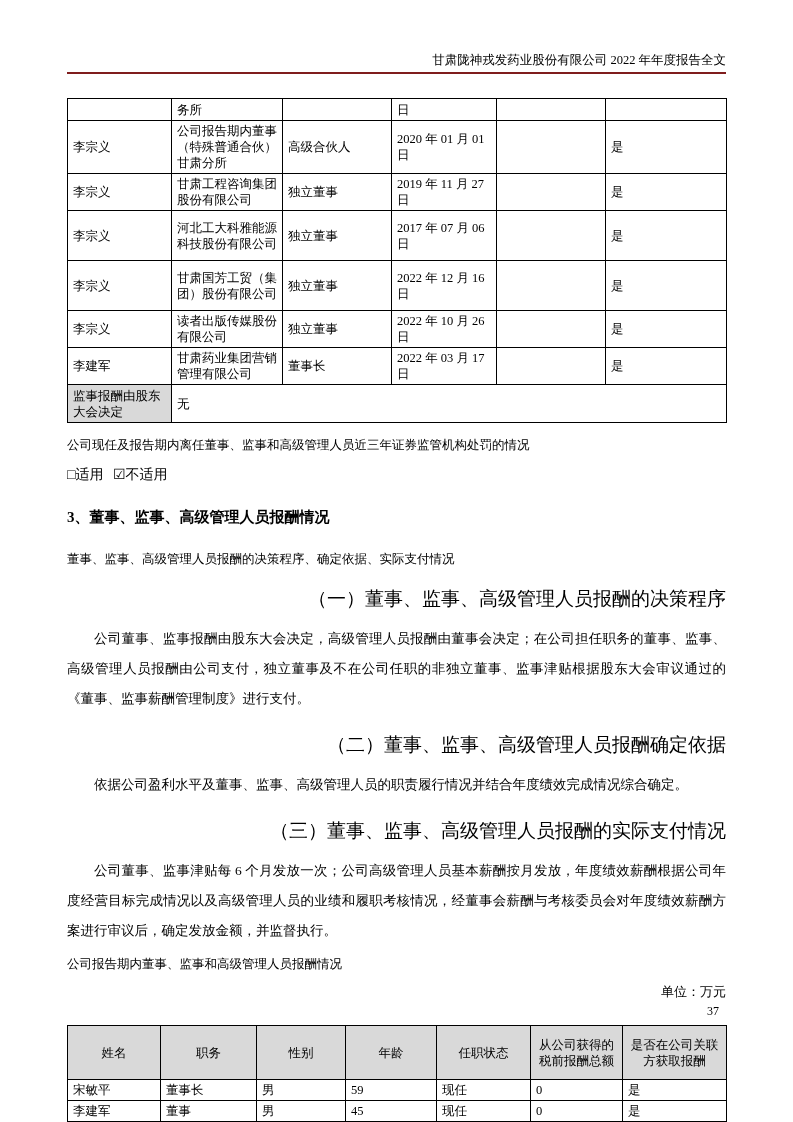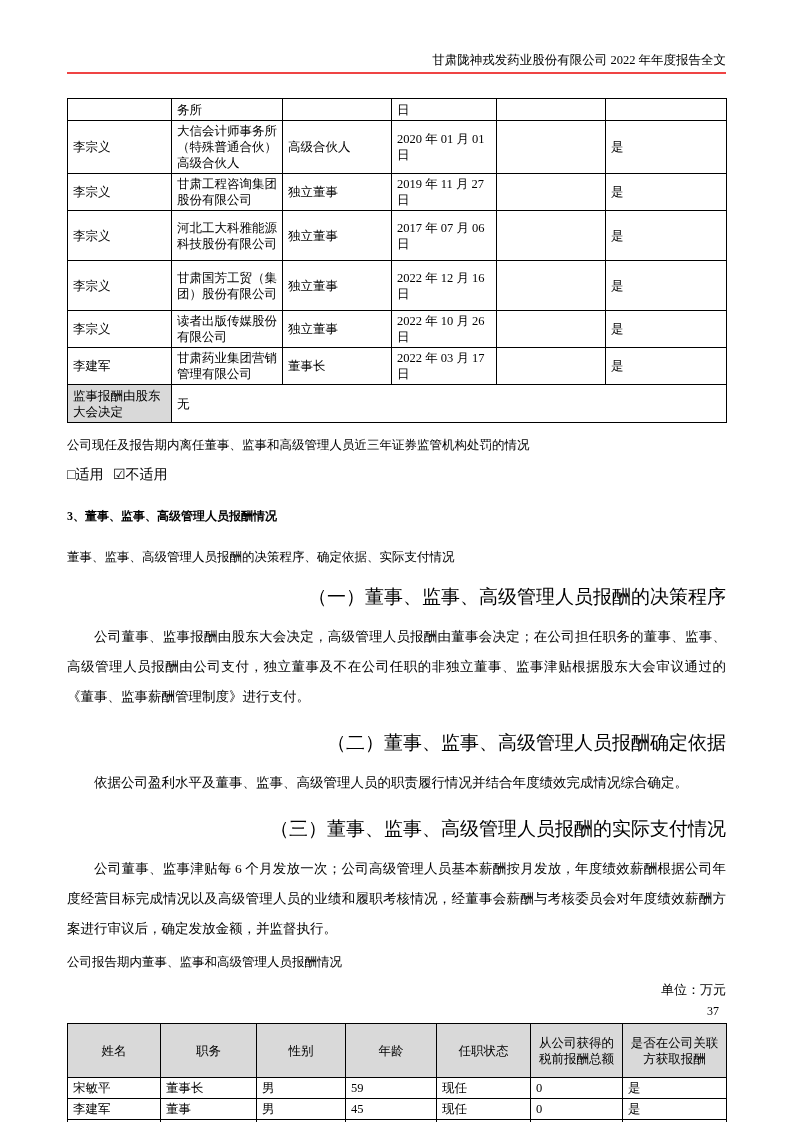--- a/index.html
+++ b/index.html
@@ -13,21 +13,21 @@
     font-family: "Liberation Serif", "DejaVu Serif", serif;
     color: #000;
     overflow: hidden;
   }
   .doc-header {
     margin: 0 67px;
     padding-top: 52px;
     padding-bottom: 3px;
     text-align: right;
     font-size: 12.5px;
-    border-bottom: 2px solid #ef4444;
+    border-bottom: 2px solid #7f1d1d;
   }
   table.tbl {
     border-collapse: collapse;
     width: 659px;
     margin: 24px 67px 0 67px;
     font-size: 12.5px;
     table-layout: fixed;
   }
   table.tbl td, table.tbl th {
     border: 1px solid #000;
@@ -38,21 +38,21 @@
     font-weight: normal;
     word-break: break-all;
     overflow: hidden;
   }
   table.tbl th { text-align: center; background: #d9d9d9; }
   td.shaded { background: #d9d9d9; }
   td.num { text-align: right; }
   .penalty-text { margin: 14px 67px 0; font-size: 12.5px; }
   .checkbox-line { margin: 12px 67px 0; font-size: 14px; }
   .checkbox-line .cb { margin-right: 6px; }
-  .section-heading { margin: 24px 67px 0; font-size: 12px; font-weight: bold; }
+  .section-heading { margin: 24px 67px 0; font-size: 15px; font-weight: bold; }
   .intro-line { margin: 24px 67px 0; font-size: 12.5px; }
   .sub-title { margin: 18px 67px 0; font-size: 19px; text-indent: 2.5em; text-align: right; }
   .body-para {
     margin: 12px 67px 0;
     font-size: 13.5px;
     line-height: 30px;
     text-align: justify;
     text-indent: 2em;
   }
   .table-caption { margin: 10px 67px 0; font-size: 12.5px; }
@@ -87,21 +87,21 @@
         <tr style="height:22px">
       <td></td>
       <td>务所</td>
       <td></td>
       <td>日</td>
       <td></td>
       <td></td>
     </tr>
     <tr style="height:50px">
       <td>李宗义</td>
-      <td>大信会计师事务所（特殊普通合伙）高级合伙人</td>
+      <td>公司报告期内董事（特殊普通合伙）甘肃分所</td>
       <td>高级合伙人</td>
       <td>2020 年 01 月 01 日</td>
       <td></td>
       <td>是</td>
     </tr>
     <tr style="height:36px">
       <td>李宗义</td>
       <td>甘肃工程咨询集团股份有限公司</td>
       <td>独立董事</td>
       <td>2019 年 11 月 27 日</td>

